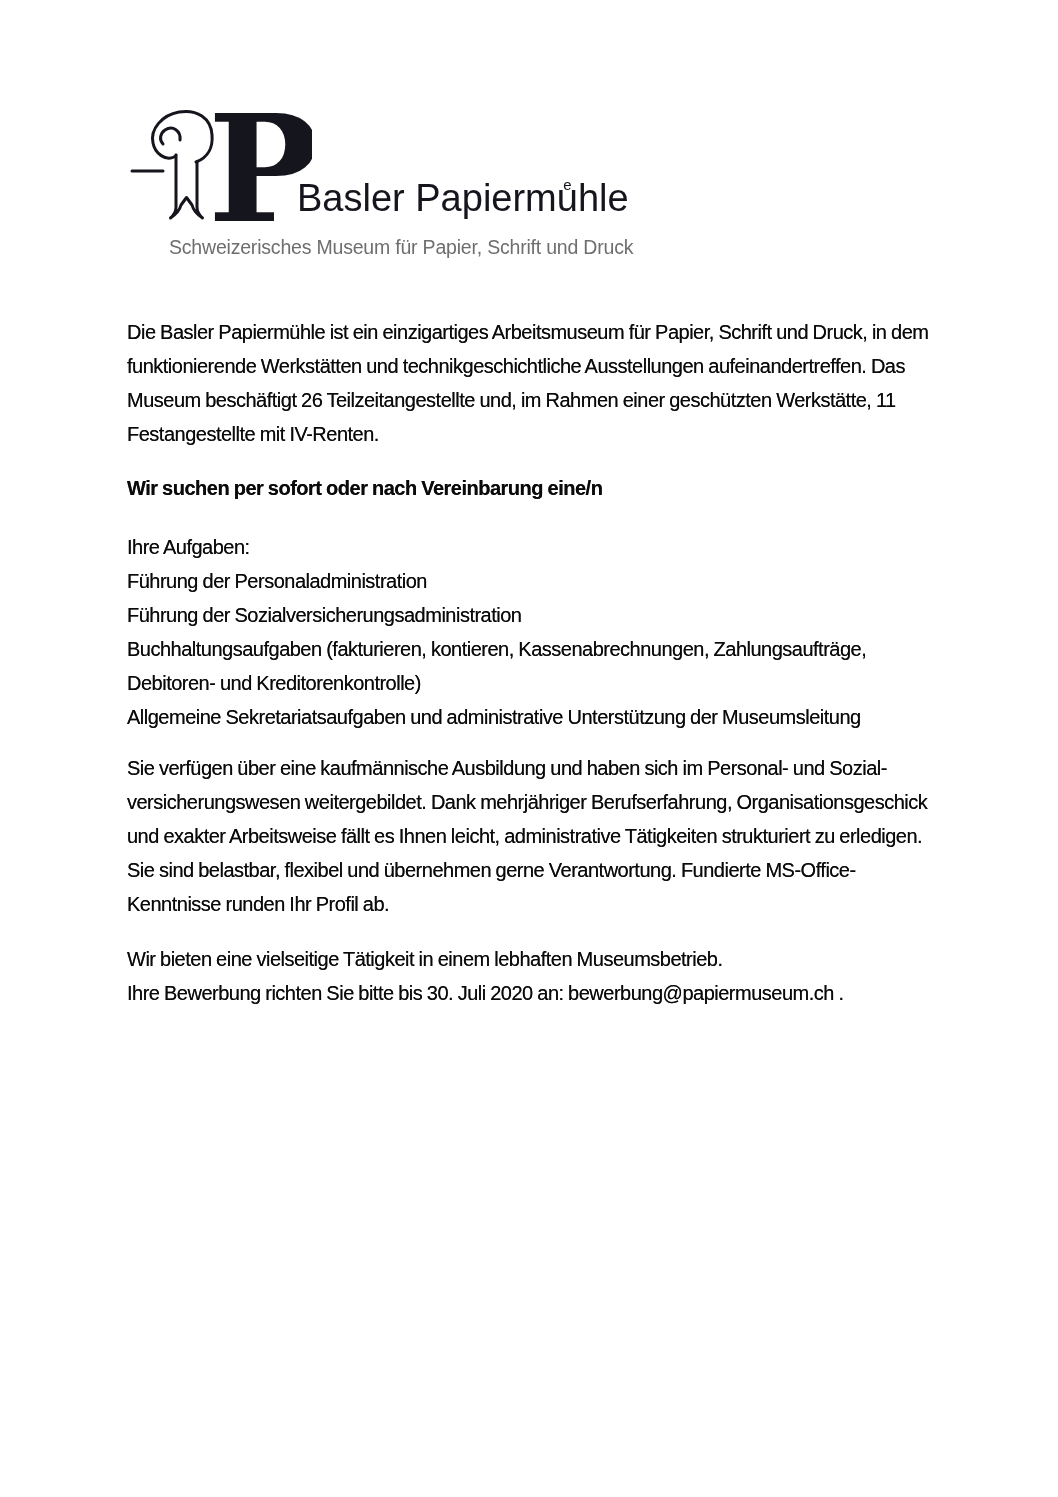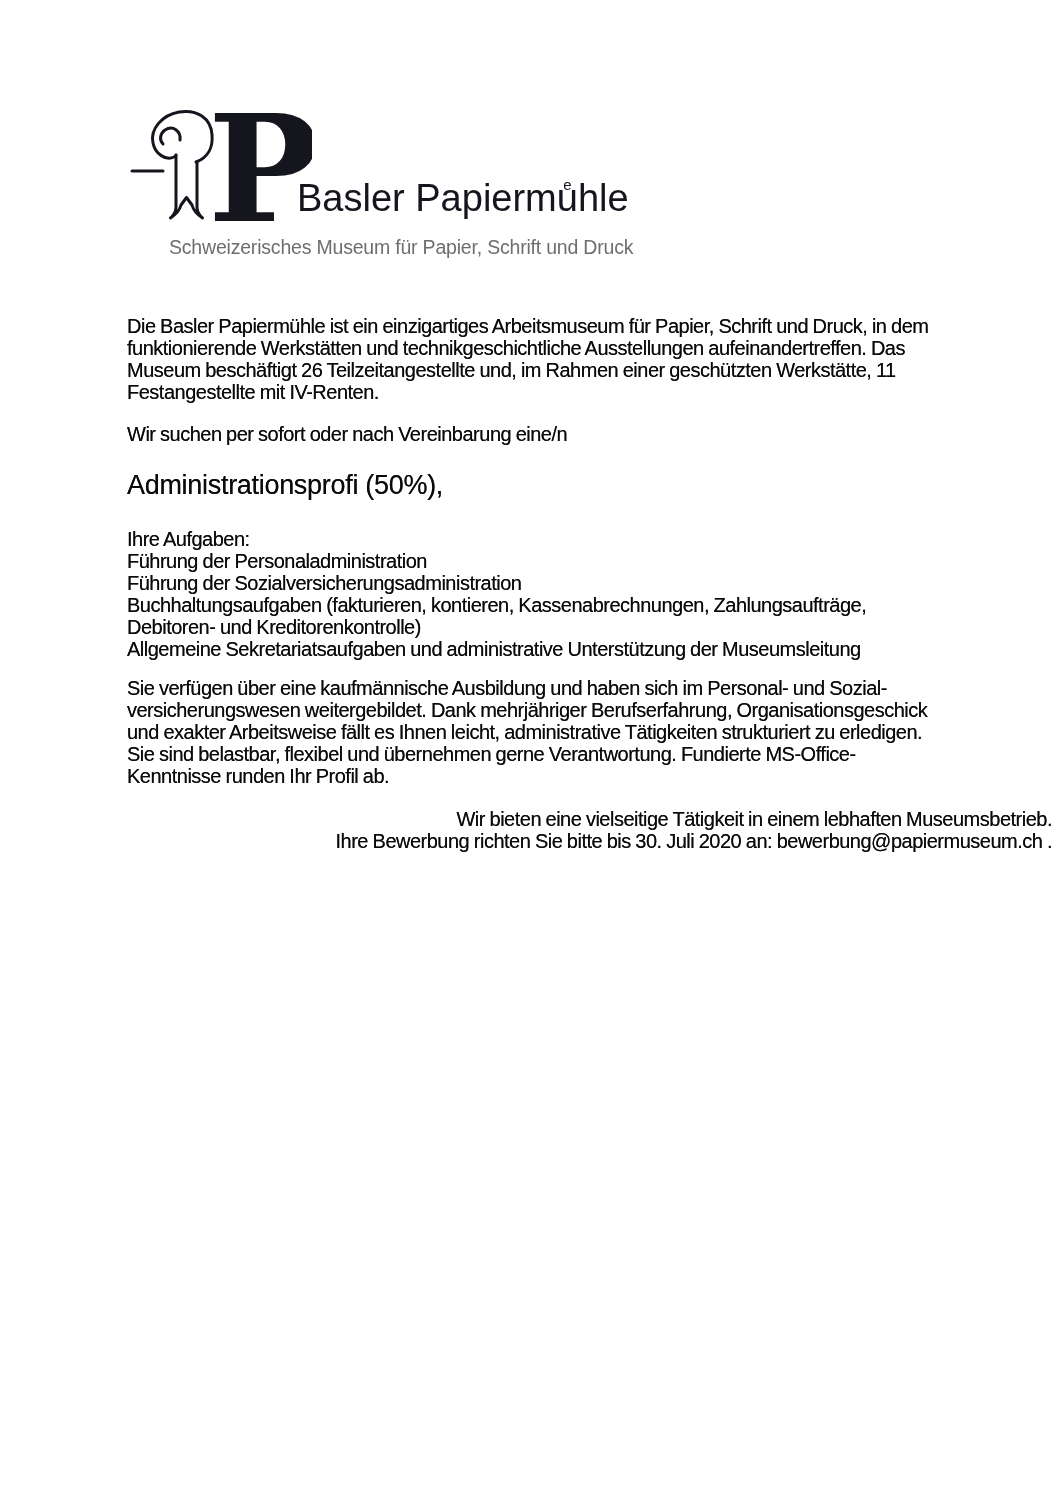--- a/index.html
+++ b/index.html
@@ -32,34 +32,34 @@
     color:var(--subtitle,#6e6e6e);
   }
   
   .content{
     position:absolute;left:127px;top:315px;width:925px;
     color:var(--text,#0a0a0a);
     text-shadow:0 0 .6px rgba(10,10,10,.75);
   }
   .para{
     margin:0;
-    font-size:20px;line-height:22px;
+    font-size:20px;line-height:34px;
     letter-spacing:-0.5px;word-spacing:-0.5px;
     white-space:pre-line;
   }
   .job-title{
     margin:22px 0 0 0;
     font-size:27px;line-height:36px;font-weight:400;
     letter-spacing:-0.3px;white-space:pre-line;
   }
-  .m-lead{margin-top:20px;}
+  .m-lead{margin-top:20px;font-weight:bold;}
   .m-profile{margin-top:28px;}
   .m-tasks{margin-top:25px;}
   .m-quals{margin-top:17px;}
-  .m-offer{margin-top:21px;text-align:right;}
+  .m-offer{margin-top:21px;}
 </style>
 </head>
 <body>
 
 <header>
 
   <svg class="logo-svg" viewBox="0 0 190 150" aria-hidden="true">
     <g fill="none" stroke="currentColor" stroke-width="3" stroke-linecap="round" stroke-linejoin="round">
 
       <path d="M74,58 C87,53 91,42 90,31 C89,14 75,5 57,8 C40,11 28,25 31,39 C33,50 44,57 52,53 C53.5,52.3 54,51.5 54,51"></path>
@@ -78,21 +78,20 @@
   <div class="subtitle">Schweizerisches Museum für Papier, Schrift und Druck</div>
 
 </header>
 
 <main class="content">
   <p class="para">Die Basler Papiermühle ist ein einzigartiges Arbeitsmuseum für Papier, Schrift und Druck, in dem
 funktionierende Werkstätten und technikgeschichtliche Ausstellungen aufeinandertreffen. Das
 Museum beschäftigt 26 Teilzeitangestellte und, im Rahmen einer geschützten Werkstätte, 11
 Festangestellte mit IV-Renten.</p>
   <p class="para m-lead">Wir suchen per sofort oder nach Vereinbarung eine/n</p>
-  <h1 class="job-title">Administrationsprofi (50%),</h1>
   <p class="para m-tasks">Ihre Aufgaben:
 Führung der Personaladministration
 Führung der Sozialversicherungsadministration
 Buchhaltungsaufgaben (fakturieren, kontieren, Kassenabrechnungen, Zahlungsaufträge,
 Debitoren- und Kreditorenkontrolle)
 Allgemeine Sekretariatsaufgaben und administrative Unterstützung der Museumsleitung</p>
   <p class="para m-quals">Sie verfügen über eine kaufmännische Ausbildung und haben sich im Personal- und Sozial-
 versicherungswesen weitergebildet. Dank mehrjähriger Berufserfahrung, Organisationsgeschick
 und exakter Arbeitsweise fällt es Ihnen leicht, administrative Tätigkeiten strukturiert zu erledigen.
 Sie sind belastbar, flexibel und übernehmen gerne Verantwortung. Fundierte MS-Office-

